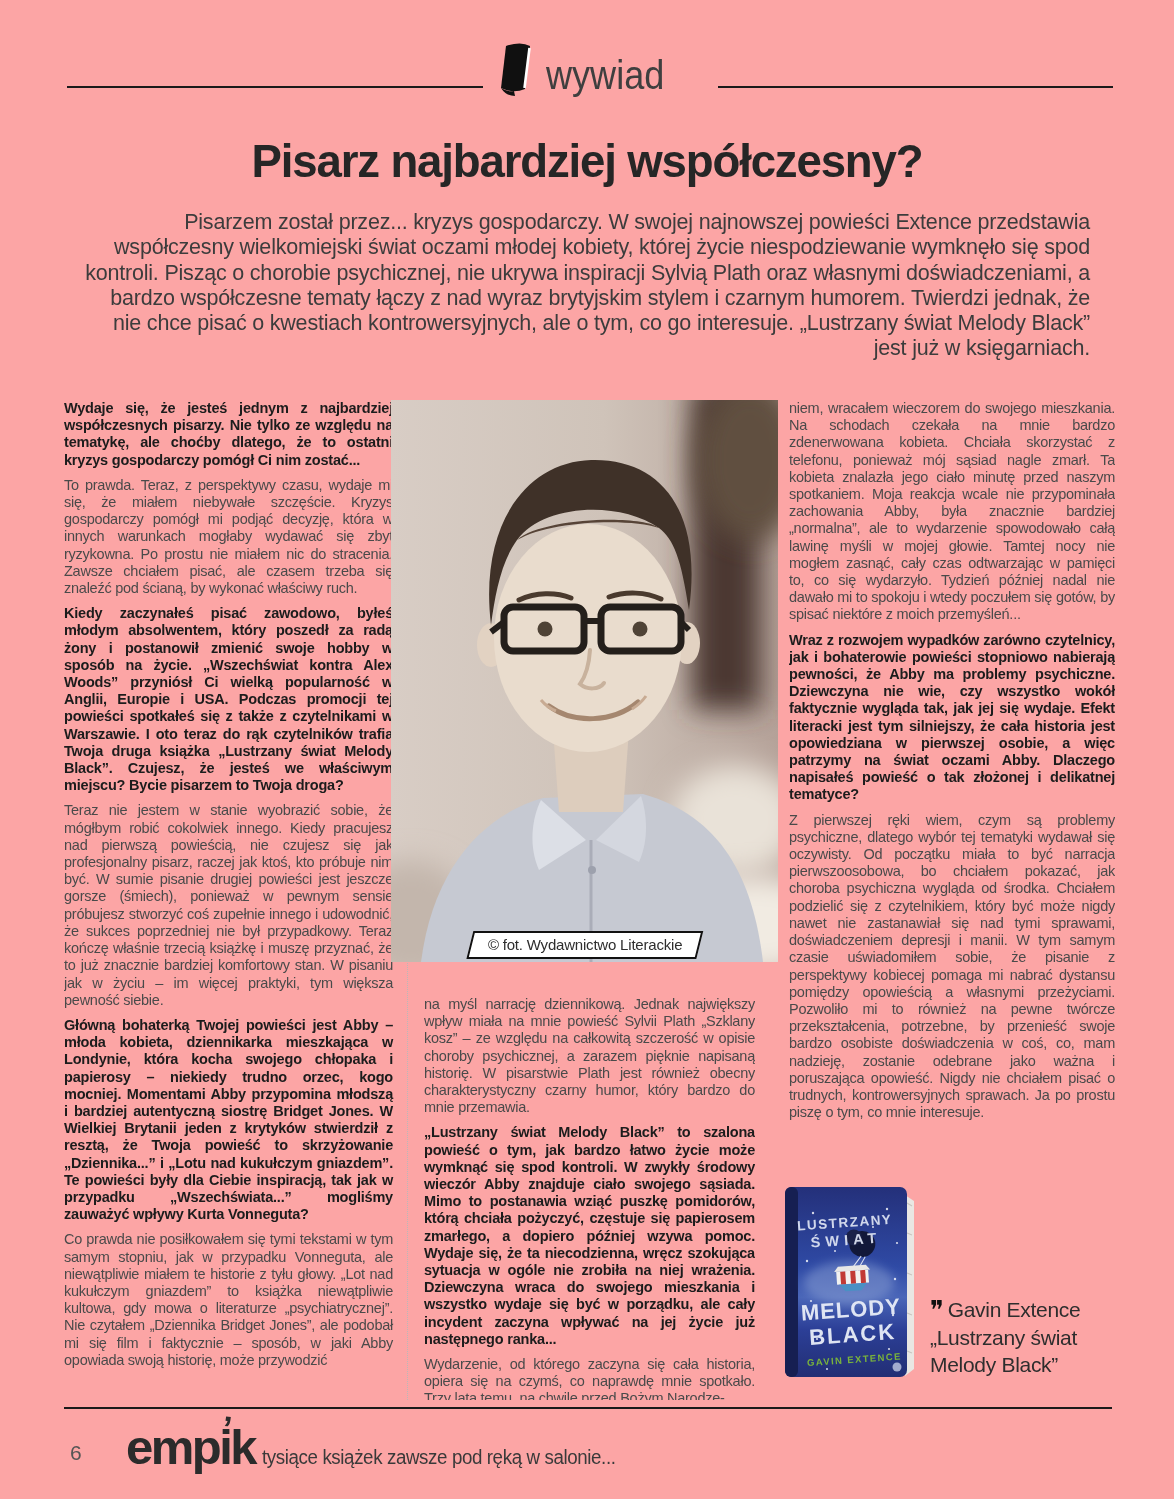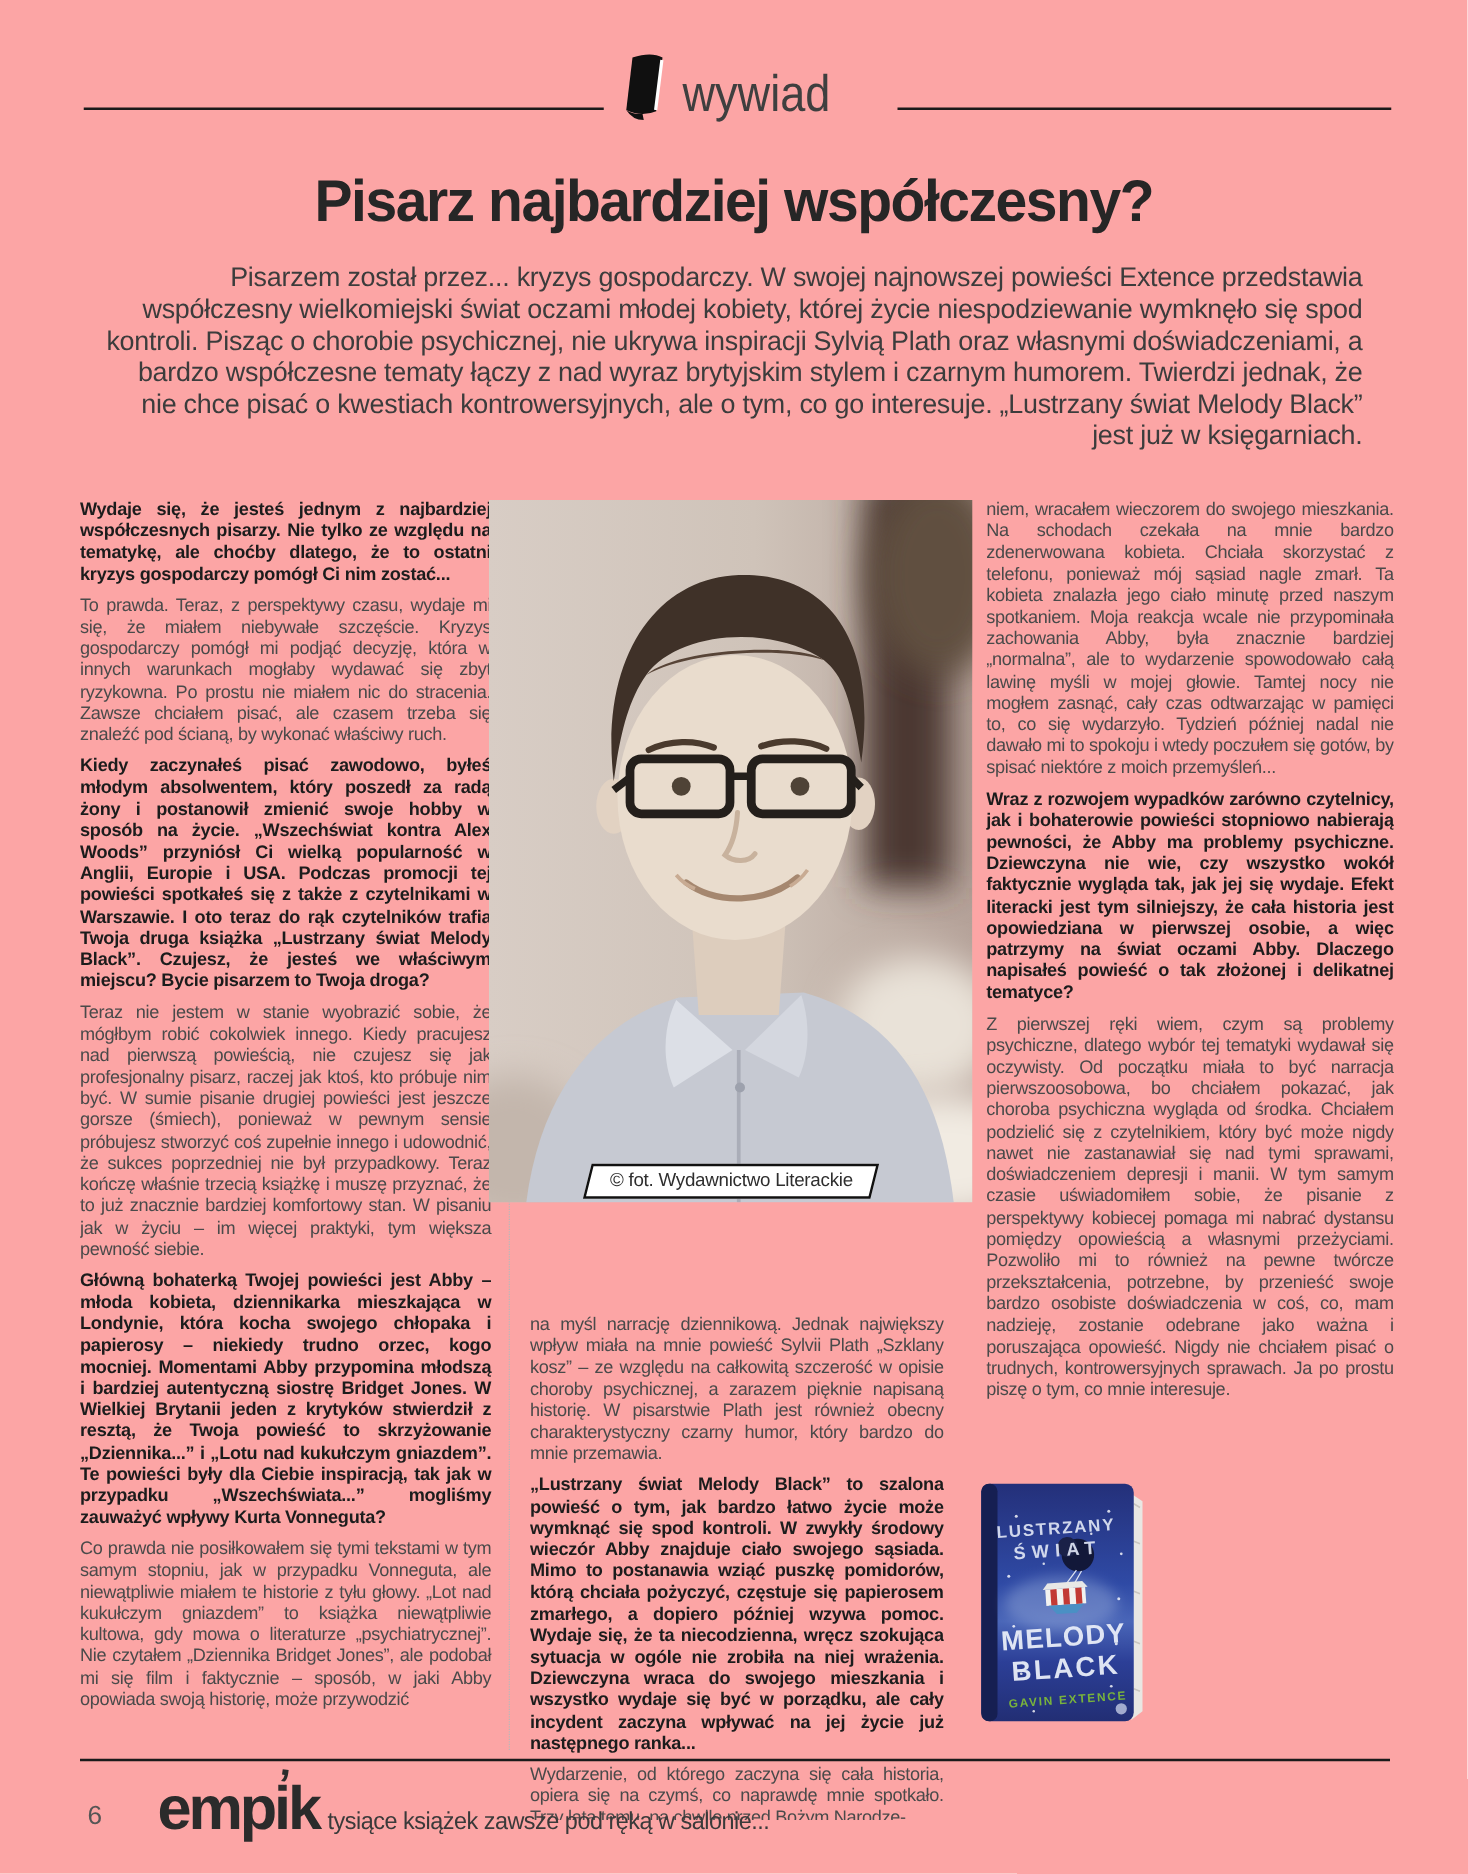--- a/index.html
+++ b/index.html
@@ -40,21 +40,21 @@
     color: #3c3c3c; font-weight: 400;
   }
 
   
   .col { position: absolute; text-align: justify; }
   .col p { margin: 0 0 8px 0; font-size: 14.5px; line-height: 17.2px; letter-spacing: -0.25px; }
   .col p.a { color: #4a4a4a; }
   .col p.q { color: #1c1c1c; font-weight: 700; letter-spacing: -0.2px; }
   .col-left  { left: 64px;  top: 400px; width: 329px; height: 1000px; overflow: hidden;
                border-right: 1px dotted #b9b9b9; padding-right: 14px; }
-  .col-mid   { left: 424px; top: 1052px; width: 331px; height: 404px; overflow: hidden; }
+  .col-mid   { left: 424px; top: 996px; width: 331px; height: 404px; overflow: hidden; }
   .col-right { left: 789px; top: 400px; width: 326px; height: 770px; overflow: hidden; }
 
   
   .photo {
     position: absolute; left: 391px; top: 400px; width: 387px; height: 562px;
     overflow: hidden;
   }
   .photo svg { display: block; width: 100%; height: 100%; }
   .photo-credit {
     position: absolute; left: 50%; bottom: 3px;
@@ -249,20 +249,25 @@
         <text x="72" y="44" text-anchor="middle" font-family="Liberation Sans, sans-serif" font-size="13.5" font-weight="700" fill="#dfe5f4" letter-spacing="1.5" opacity="0.92">LUSTRZANY</text>
         <text x="72" y="62" text-anchor="middle" font-family="Liberation Sans, sans-serif" font-size="14.5" font-weight="700" fill="#dfe5f4" letter-spacing="5" opacity="0.92">ŚWIAT</text>
         <text x="72" y="134" text-anchor="middle" font-family="Liberation Sans, sans-serif" font-size="22" font-weight="700" fill="#e8edf8" letter-spacing="1" opacity="0.95">MELODY</text>
         <text x="72" y="159" text-anchor="middle" font-family="Liberation Sans, sans-serif" font-size="22" font-weight="700" fill="#e8edf8" letter-spacing="2" opacity="0.95">BLACK</text>
         <text x="72" y="180" text-anchor="middle" font-family="Liberation Sans, sans-serif" font-size="9.5" font-weight="700" fill="#79b33c" letter-spacing="1.4">GAVIN EXTENCE</text>
       </g>
       <circle cx="120" cy="184" r="4.5" fill="#b9c1dd" opacity="0.85"></circle>
     </svg>
   </div>
 
+  <div class="book-caption">
+    <span class="quote">❞</span><span>Gavin Extence</span><br>
+    <span>„Lustrzany świat</span><br>
+    <span>Melody Black”</span>
+  </div>
 
   <div class="rule footer-rule"></div>
   <div class="page-number">6</div>
   <div class="empik-logo">
     <span>empik</span>
     <span class="empik-accent">’</span>
   </div>
   <div class="footer-tagline">tysiące książek zawsze pod ręką w salonie...</div>
 
 </div>

